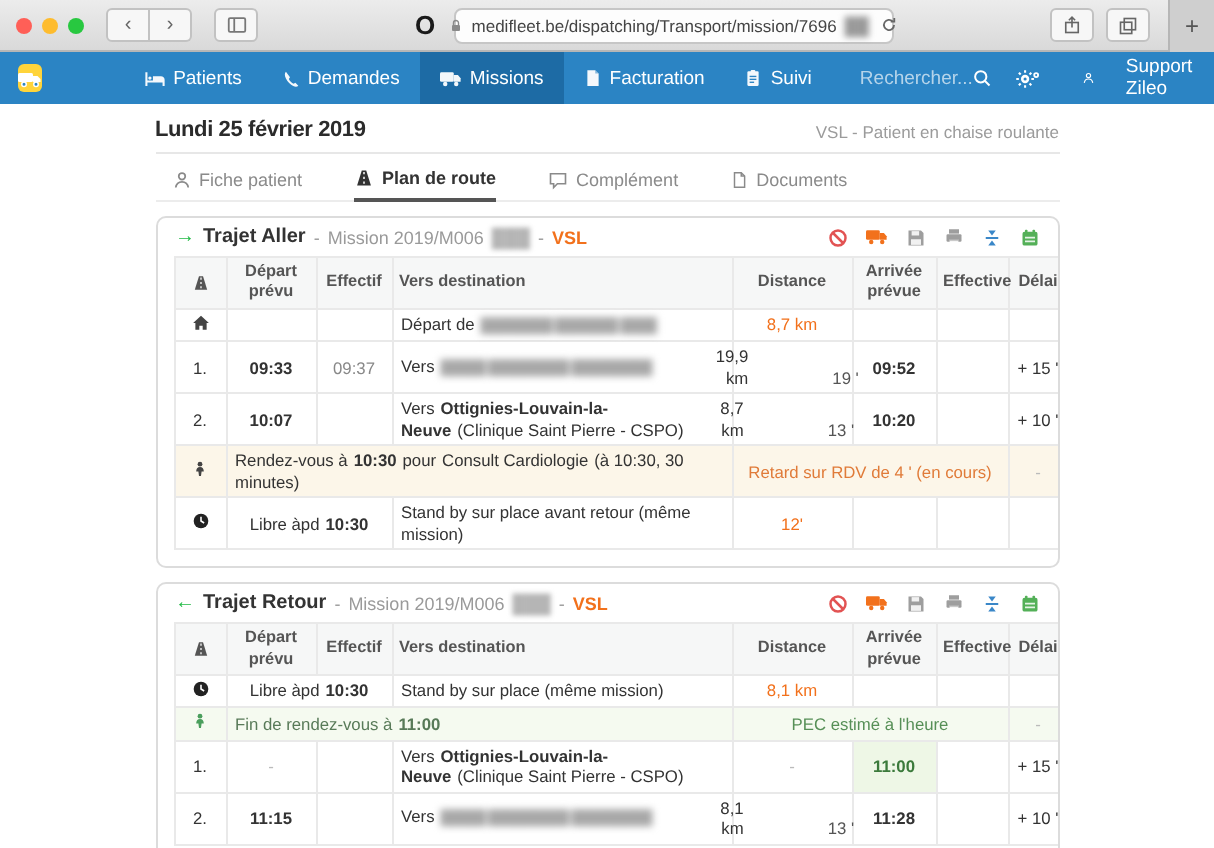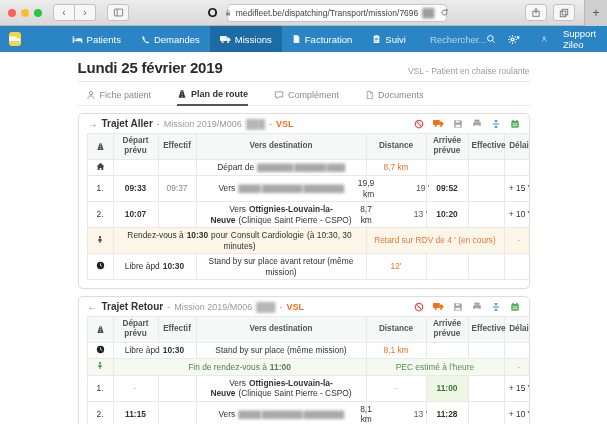--- a/index.html
+++ b/index.html
@@ -33,21 +33,21 @@
   .nav-item svg{opacity:.95;}
   .nav-search{display:flex;align-items:center;margin-left:14px;width:128px;justify-content:space-between;color:rgba(255,255,255,.65);}
   .nav-gear{display:flex;align-items:center;padding:0 12px;font-weight:bold;letter-spacing:-2px;font-size:11px;}
   .user-menu{display:flex;align-items:center;gap:15px;padding:0 8px;margin-left:auto;}
   .caret{font-size:7px;opacity:.9;}
 
   
   .page{padding-top:7px;}
   .container{width:452px;margin:0 auto;}
   .page-head{display:flex;align-items:flex-end;justify-content:space-between;border-bottom:1px solid #e7e7e7;padding-bottom:5px;}
-  .page-head h1{margin:0;font-size:15px;color:#2b2b2b;letter-spacing:-.2px;}
+  .page-head h1{margin:0;font-size:11px;color:#2b2b2b;letter-spacing:-.2px;}
   .subtitle{font-size:8.5px;color:#9b9b9b;}
   .tabs{display:flex;gap:26px;padding:7px 8px 0;border-bottom:1px solid #ececec;}
   .tab{display:flex;align-items:center;gap:4px;font-size:9px;color:#8a8a8a;padding-bottom:5px;cursor:pointer;}
   .tab.active{color:#333;font-weight:bold;border-bottom:2px solid #555;margin-bottom:-1px;}
 
   
   .panel{border:1px solid #dcdcdc;border-radius:5px;margin-top:7px;overflow:hidden;}
   .panel-head{display:flex;align-items:center;padding:4px 9px;font-size:10px;gap:4px;}
   .arrow{color:#21ba45;font-weight:bold;}
   .trip-title{font-weight:bold;color:#333;}
@@ -55,28 +55,28 @@
   .mission-redact{filter:blur(1.4px);color:#b5b5b5;font-size:9px;}
   .trip-tag{color:#f2711c;font-weight:bold;font-size:9px;}
   .tools{margin-left:auto;display:flex;gap:9px;align-items:center;}
   .tools span{display:flex;cursor:pointer;}
   .t-red{color:#e25353;} .t-orange{color:#f2711c;} .t-gray{color:#9e9e9e;} .t-blue{color:#3a87c8;} .t-green{color:#54b058;}
 
   table{width:calc(100% - 16px);margin:0 8px 8px;border-collapse:collapse;table-layout:fixed;font-size:8.4px;color:#333;}
   th,td{border:1px solid #e9e9e9;padding:2px 4px;vertical-align:middle;line-height:1.25;}
   th{background:#f6f7f7;color:#555;font-size:8.2px;text-align:center;padding:2px 3px;}
   td.c{text-align:center;}
-  td.dest,th.dest{text-align:center;}
+  td.dest,th.dest{text-align:left;}
   .b{font-weight:bold;color:#333;}
   .mut{color:#bbb;}
   .eff{color:#888;}
   .org{color:#f2711c;}
   .redact{filter:blur(1.8px);color:#a8a8a8;font-size:7px;letter-spacing:-.5px;}
   .pre{margin-right:3px;}
-  .dwrap{display:flex;align-items:center;justify-content:center;gap:16px;}
+  .dwrap{display:flex;align-items:flex-end;justify-content:center;gap:16px;}
   .dwrap .km{flex:1;text-align:right;padding-right:5px;}
   .vdiv{width:1px;height:9px;background:#ddd;}
   .dwrap .mn{flex:0 0 18px;text-align:left;padding-left:5px;color:#555;}
   .row-warn td{background:#fcf6e9;}
   .warn-status{color:#e07b39;}
   .row-ok td{background:#f5faf0;}
   .ok-text{color:#587a58;}
   .ok-status{color:#568f56;}
   .ok-cell{background:#eef7e6;color:#3b7a3b;font-weight:bold;}
   .icon-dark{color:#444;display:inline-flex;}

